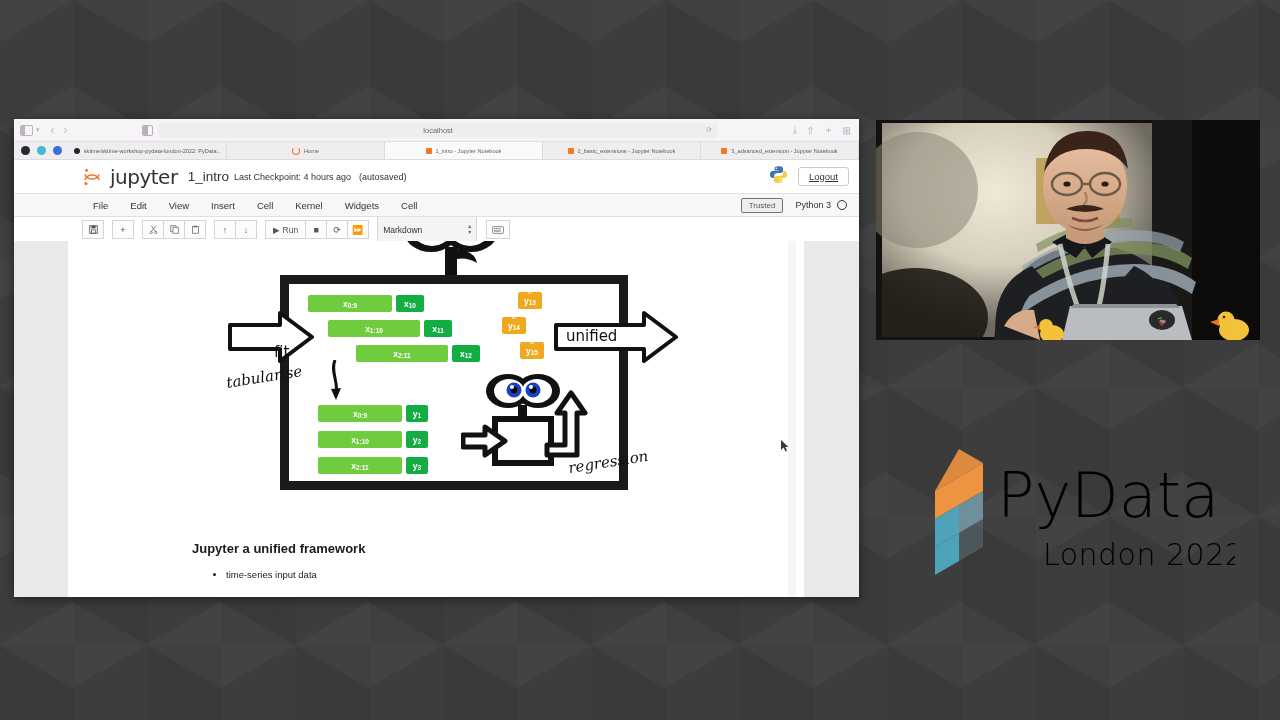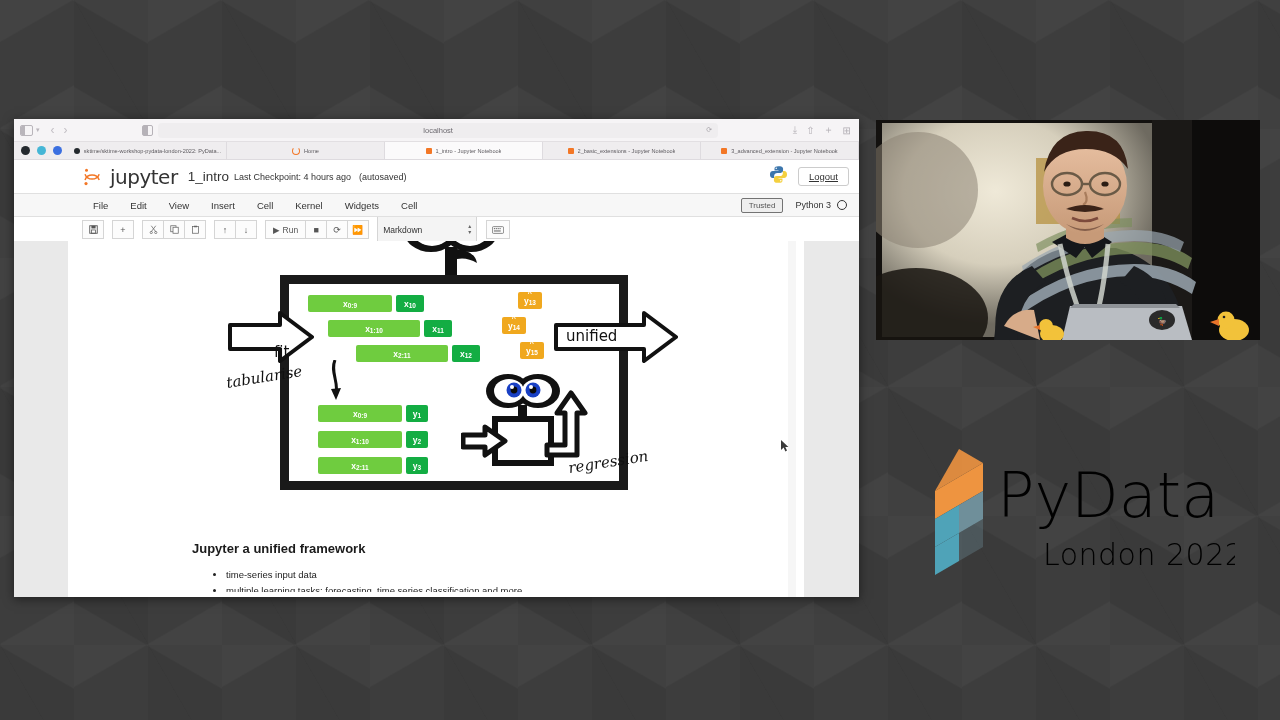--- a/index.html
+++ b/index.html
@@ -447,25 +447,20 @@
             <path d="M86 74 H104 V42 H96 L110 22 L124 42 H116 V84 H86 Z" fill="#fff" stroke="#111" stroke-width="5" stroke-linejoin="round"></path>
           </svg>
 
           <div class="regression">regression</div>
         </div>
 
         <div class="slide-heading">Jupyter a unified framework</div>
         <ul class="bullets">
           <li>time-series input data</li>
         </ul>
-        <div class="bullet-clip">
-          <ul>
-              <li>multiple learning tasks: forecasting, time series classification and more</li>
-            </ul>
-        </div>
 
         <div class="nb-scroll-track"></div>
 
       </div>
     </div>
 
   </div>
 </div>
 
 <div id="webcam">

